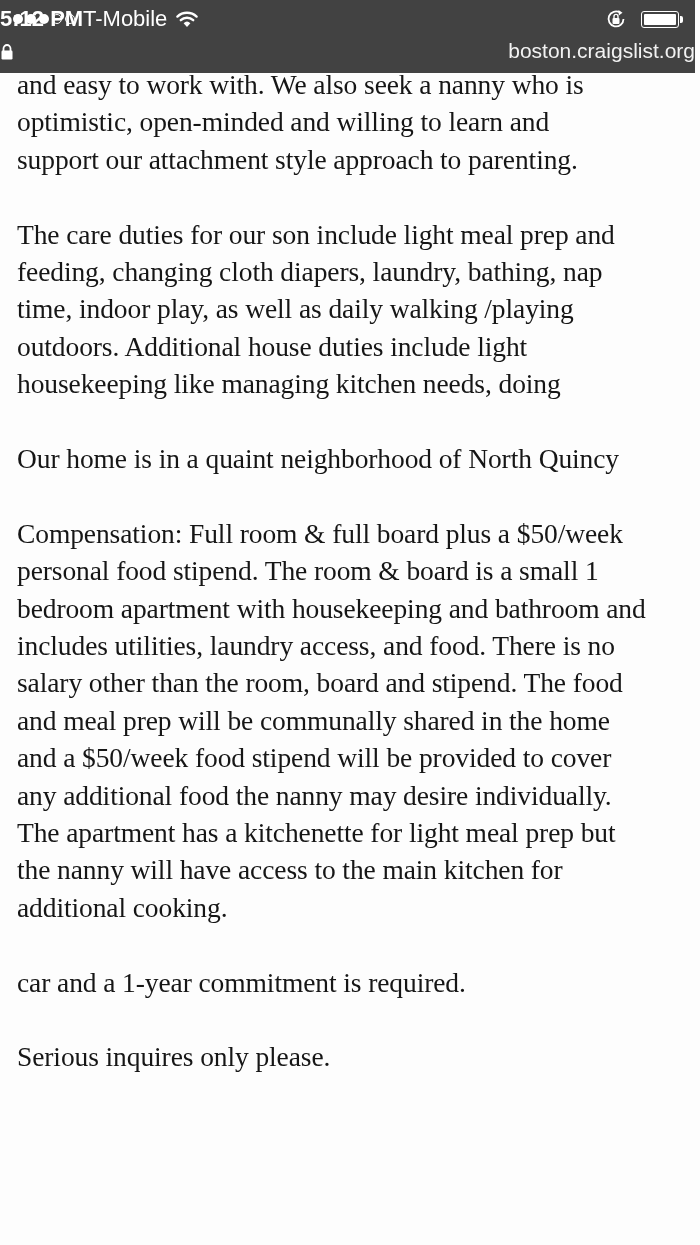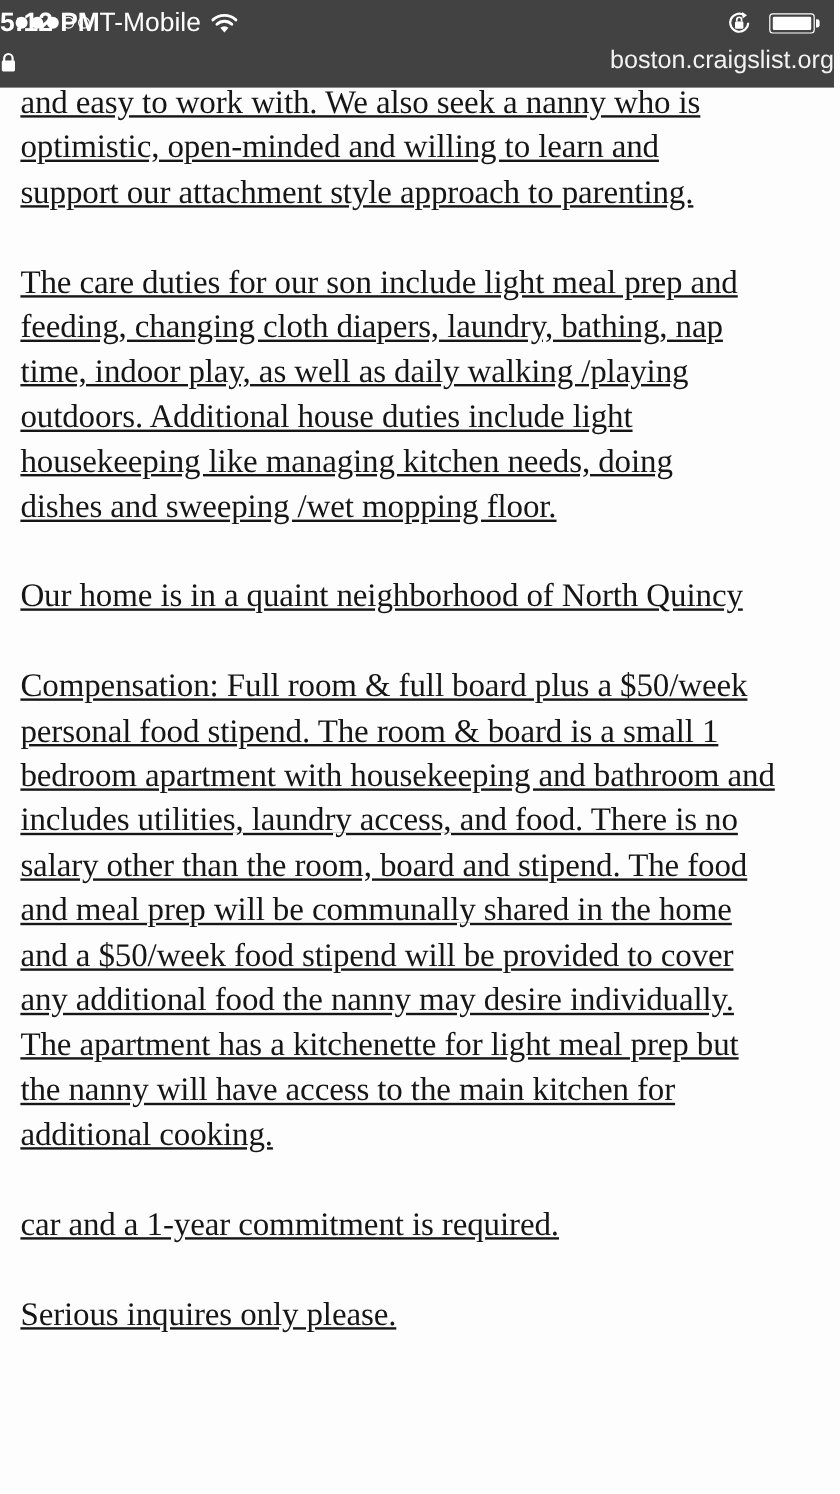--- a/index.html
+++ b/index.html
@@ -118,21 +118,20 @@
       width: 680px;
       font-family: "Liberation Serif", "DejaVu Serif", serif;
       font-size: 27.5px;
       line-height: 37.4px;
       color: #161616;
       letter-spacing: -0.1px;
     }
     .para {
       margin: 0 0 37.4px 0;
       white-space: nowrap;
-      text-decoration: underline;
     }
     .line { display: block; }
   </style>
 </head>
 <body>
 
 <div class="page">
 
   <div class="statusbar">
     <div class="sb-row">
@@ -182,21 +181,20 @@
       <span class="line">and easy to work with. We also seek a nanny who is</span>
       <span class="line">optimistic, open-minded and willing to learn and</span>
       <span class="line">support our attachment style approach to parenting.</span>
     </p>
     <p class="para">
       <span class="line">The care duties for our son include light meal prep and</span>
       <span class="line">feeding, changing cloth diapers, laundry, bathing, nap</span>
       <span class="line">time, indoor play, as well as daily walking /playing</span>
       <span class="line">outdoors. Additional house duties include light</span>
       <span class="line">housekeeping like managing kitchen needs, doing</span>
-      <span class="line">dishes and sweeping /wet mopping floor.</span>
     </p>
     <p class="para">
       <span class="line">Our home is in a quaint neighborhood of North Quincy</span>
     </p>
     <p class="para">
       <span class="line">Compensation: Full room &amp; full board plus a $50/week</span>
       <span class="line">personal food stipend. The room &amp; board is a small 1</span>
       <span class="line">bedroom apartment with housekeeping and bathroom and</span>
       <span class="line">includes utilities, laundry access, and food. There is no</span>
       <span class="line">salary other than the room, board and stipend. The food</span>

